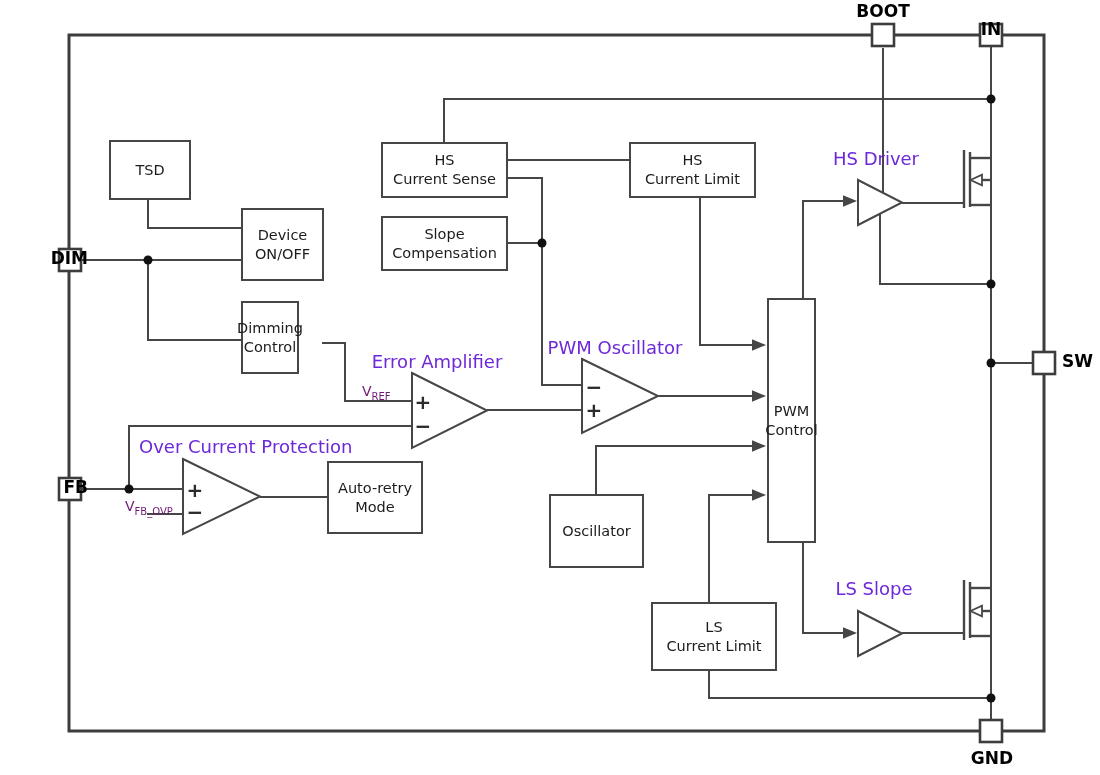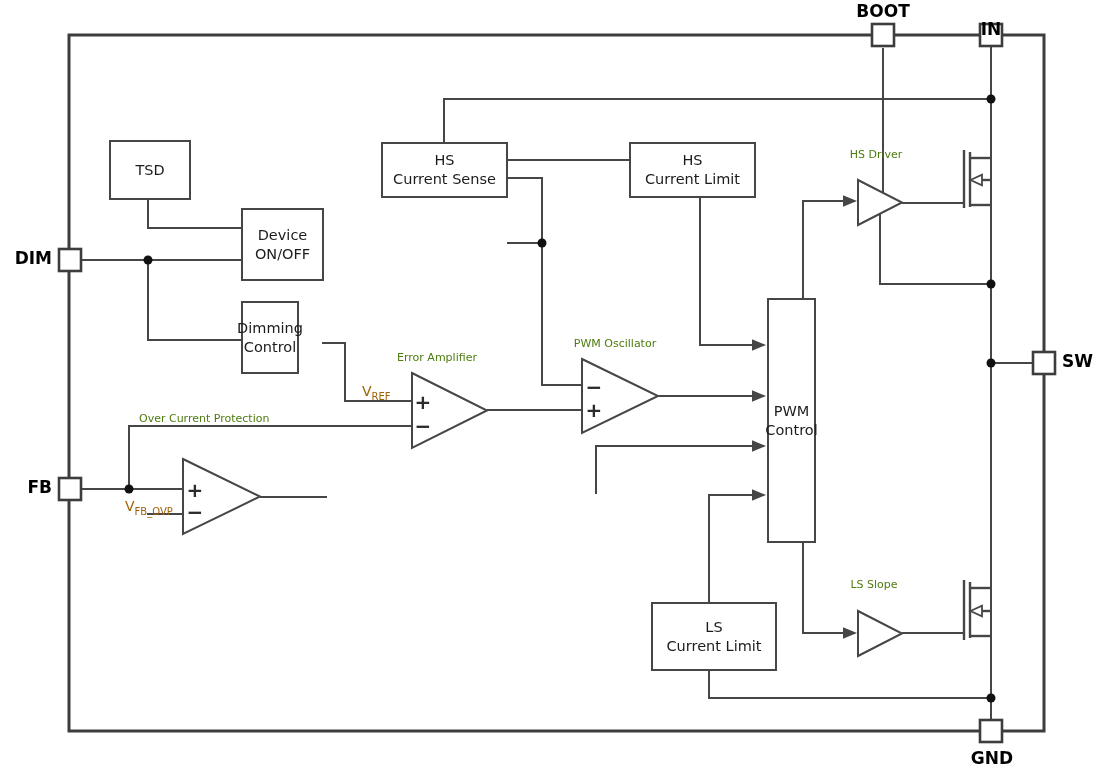--- a/index.html
+++ b/index.html
@@ -7,26 +7,26 @@
     position:relative;width:1100px;height:775px;background:#ffffff;
     font-family:"DejaVu Sans","Liberation Sans",sans-serif;color:#1c1c1c;overflow:hidden;
   }
   #stage svg{position:absolute;left:0;top:0;}
   .block{
     position:absolute;box-sizing:border-box;background:#ffffff;
     border:2px solid #464646;display:flex;flex-direction:column;
     align-items:center;justify-content:center;text-align:center;
     font-size:14.5px;line-height:19px;color:#1c1c1c;
   }
-  .lbl{position:absolute;font-size:11px;color:#4d7c0f;white-space:nowrap;}
+  .lbl{position:absolute;font-size:18px;color:#6d28d9;white-space:nowrap;}
   .lbl.center{text-align:center;}
   .pin-lbl{position:absolute;font-weight:bold;font-size:17px;color:#000000;white-space:nowrap;}
   .pin-lbl.center{text-align:center;}
-  .pin-lbl.right{text-align:right;}
-  .sig{position:absolute;font-size:14px;color:#a16207;white-space:nowrap;}
+  .pin-lbl.right{text-align:right;padding-left:36px;}
+  .sig{position:absolute;font-size:14px;color:#701a75;white-space:nowrap;}
   .sig sub{font-size:10px;letter-spacing:0;}
   svg text{font-family:"DejaVu Sans","Liberation Sans",sans-serif;}
 </style>
 </head>
 <body>
 
 <div id="stage">
 
   <svg width="1100" height="775" viewBox="0 0 1100 775">
 
@@ -133,36 +133,47 @@
     <span>TSD</span>
   </div>
   <div class="block" style="left:241px;top:301px;width:58px;height:73px">
     <span>Dimming</span>
     <span>Control</span>
   </div>
   <div class="block" style="left:381px;top:142px;width:127px;height:56px">
     <span>HS</span>
     <span>Current Sense</span>
   </div>
+  <div class="block" style="left:381px;top:216px;width:127px;height:55px">
+    <span>Slope</span>
+    <span>Compensation</span>
+  </div>
   <div class="block" style="left:629px;top:142px;width:127px;height:56px">
     <span>HS</span>
     <span>Current Limit</span>
   </div>
+  <div class="block" style="left:549px;top:494px;width:95px;height:74px">
+    <span>Oscillator</span>
+  </div>
   <div class="block" style="left:767px;top:298px;width:49px;height:245px">
     <span>PWM</span>
     <span>Control</span>
+  </div>
+  <div class="block" style="left:327px;top:461px;width:96px;height:73px">
+    <span>Auto-retry</span>
+    <span>Mode</span>
   </div>
   <div class="block" style="left:651px;top:602px;width:126px;height:69px">
     <span>LS</span>
     <span>Current Limit</span>
   </div>
 
   <div class="lbl center" style="left:357px;top:351px;width:160px">Error Amplifier</div>
   <div class="lbl center" style="left:535px;top:337px;width:160px">PWM Oscillator</div>
-  <div class="lbl" style="left:139px;top:412px">Over Current Protection</div>
+  <div class="lbl" style="left:139px;top:436px">Over Current Protection</div>
   <div class="lbl center" style="left:826px;top:148px;width:100px">HS Driver</div>
   <div class="lbl center" style="left:824px;top:578px;width:100px">LS Slope</div>
 
   <div class="sig" style="left:362px;top:383px">
     <span>V</span><sub>REF</sub>
   </div>
   <div class="sig" style="left:125px;top:498px">
     <span>V</span><sub>FB_OVP</sub>
   </div>
 

